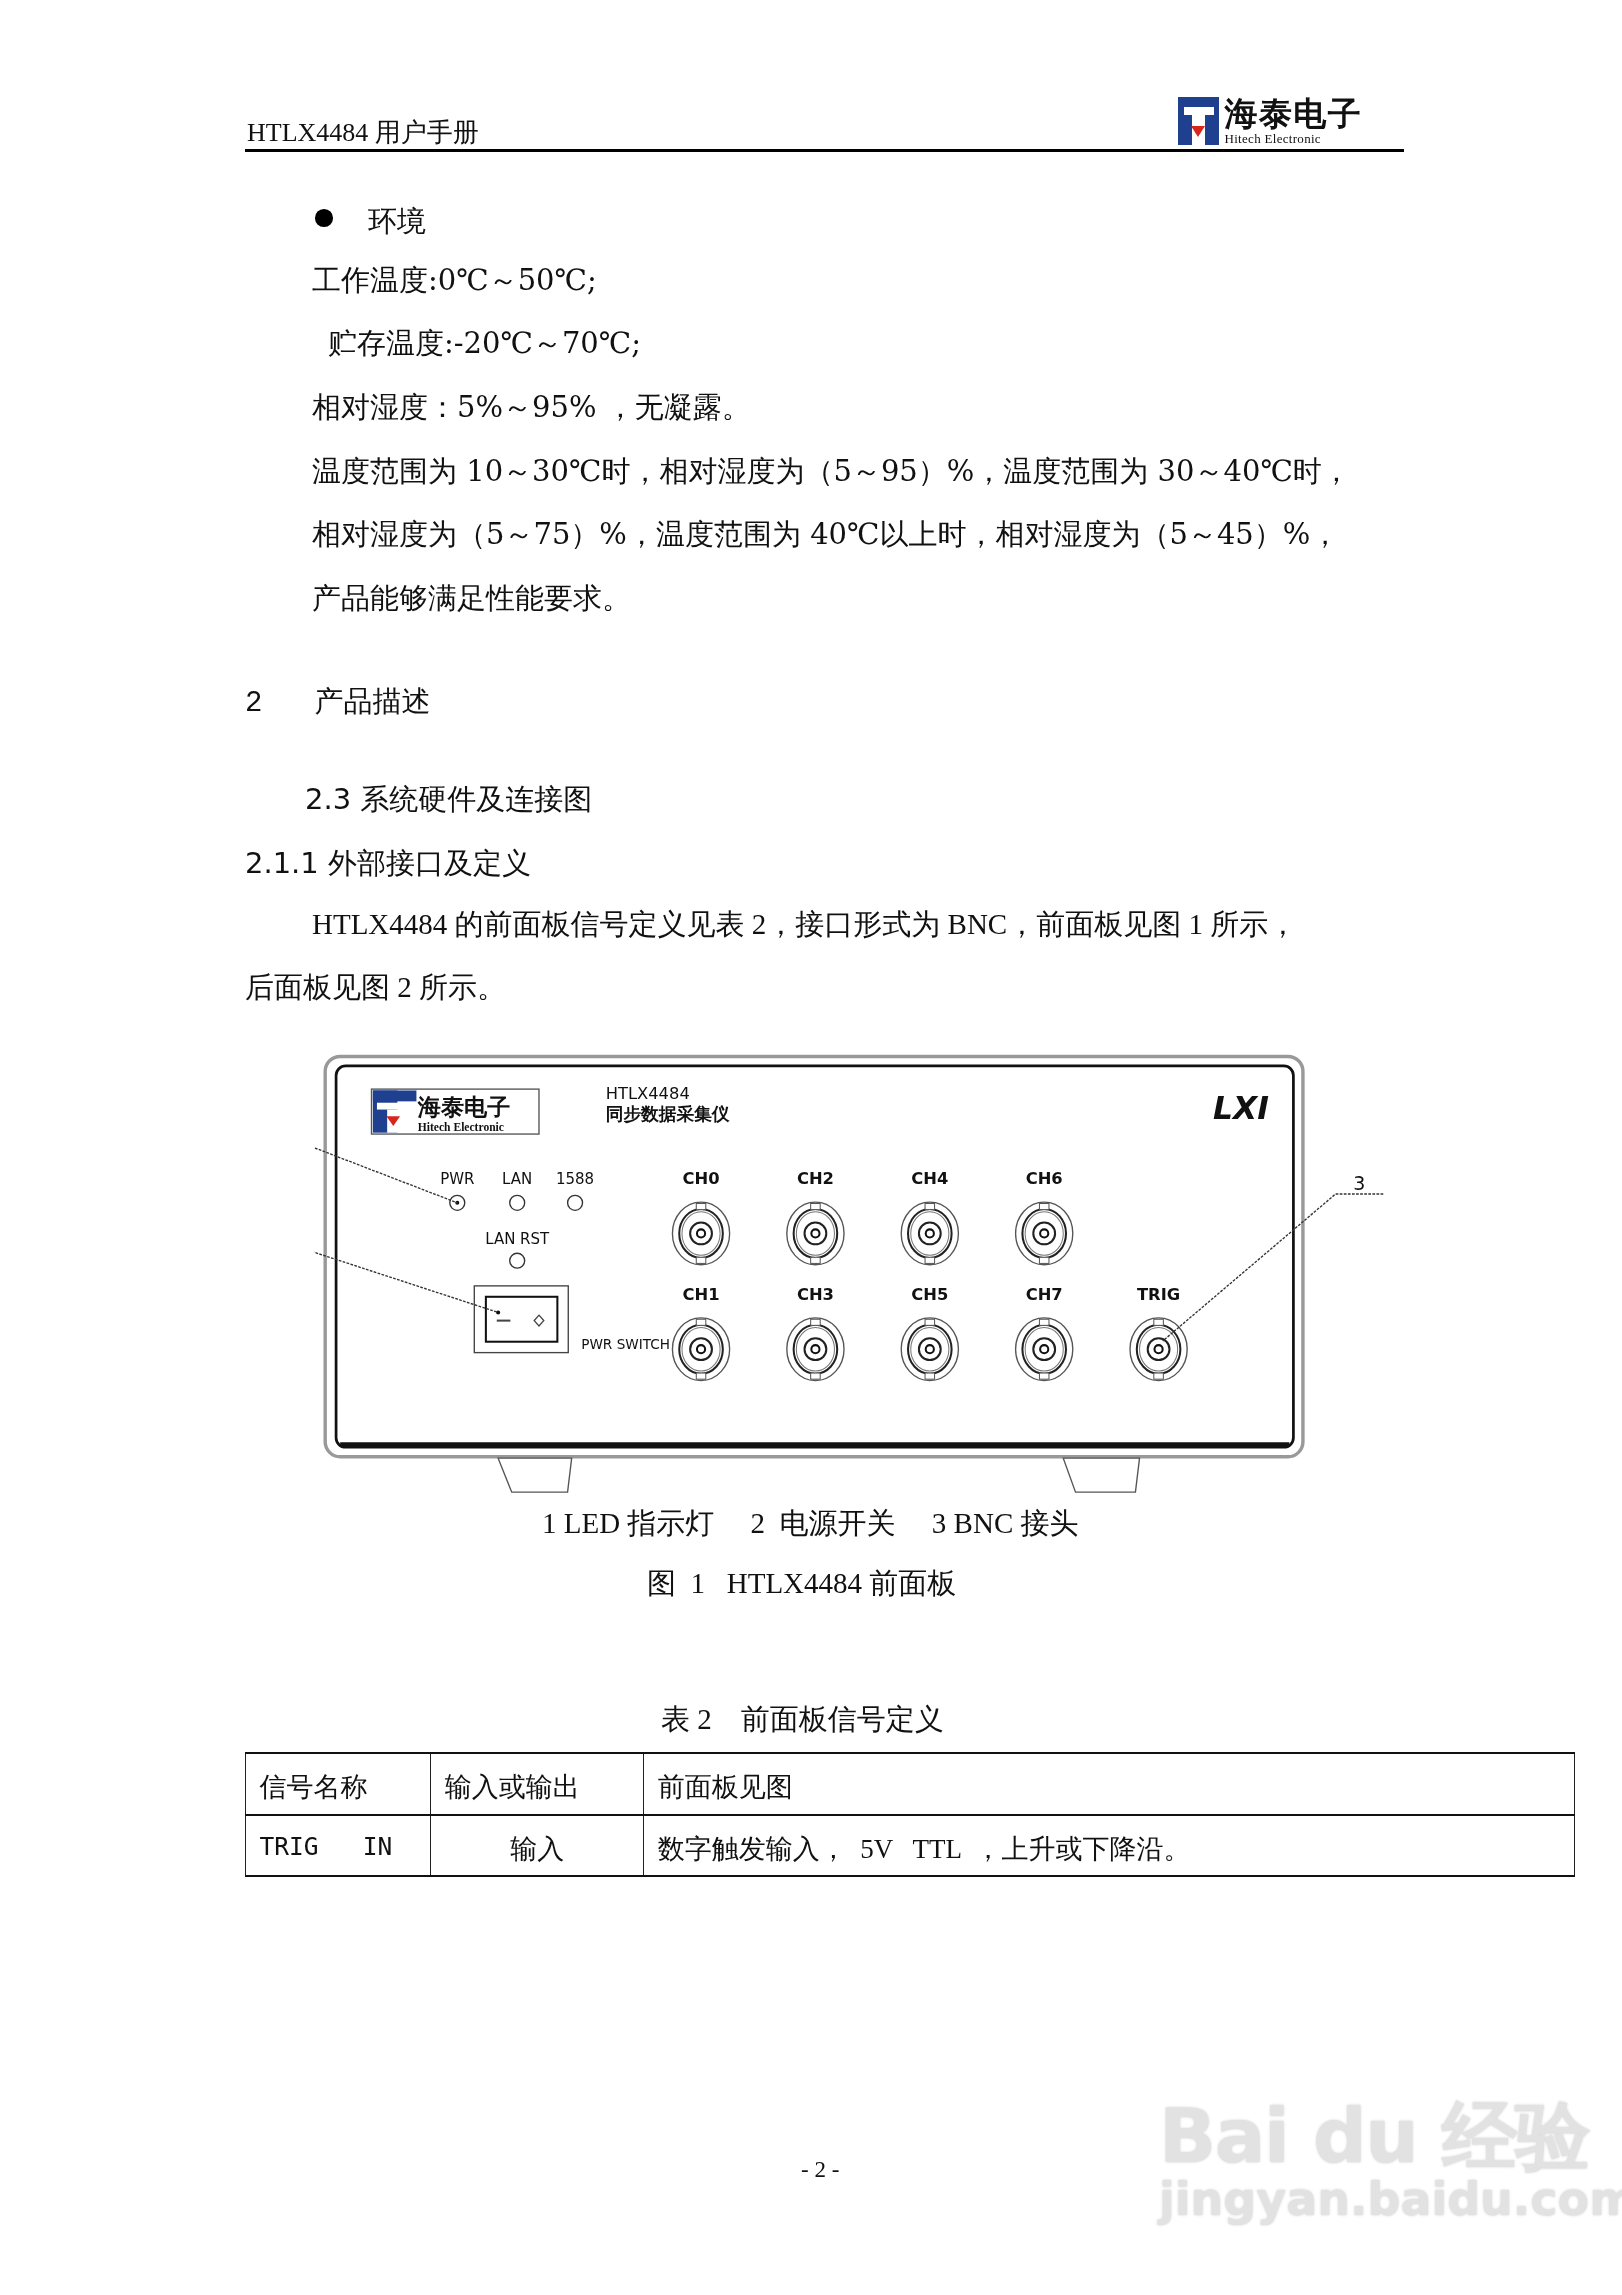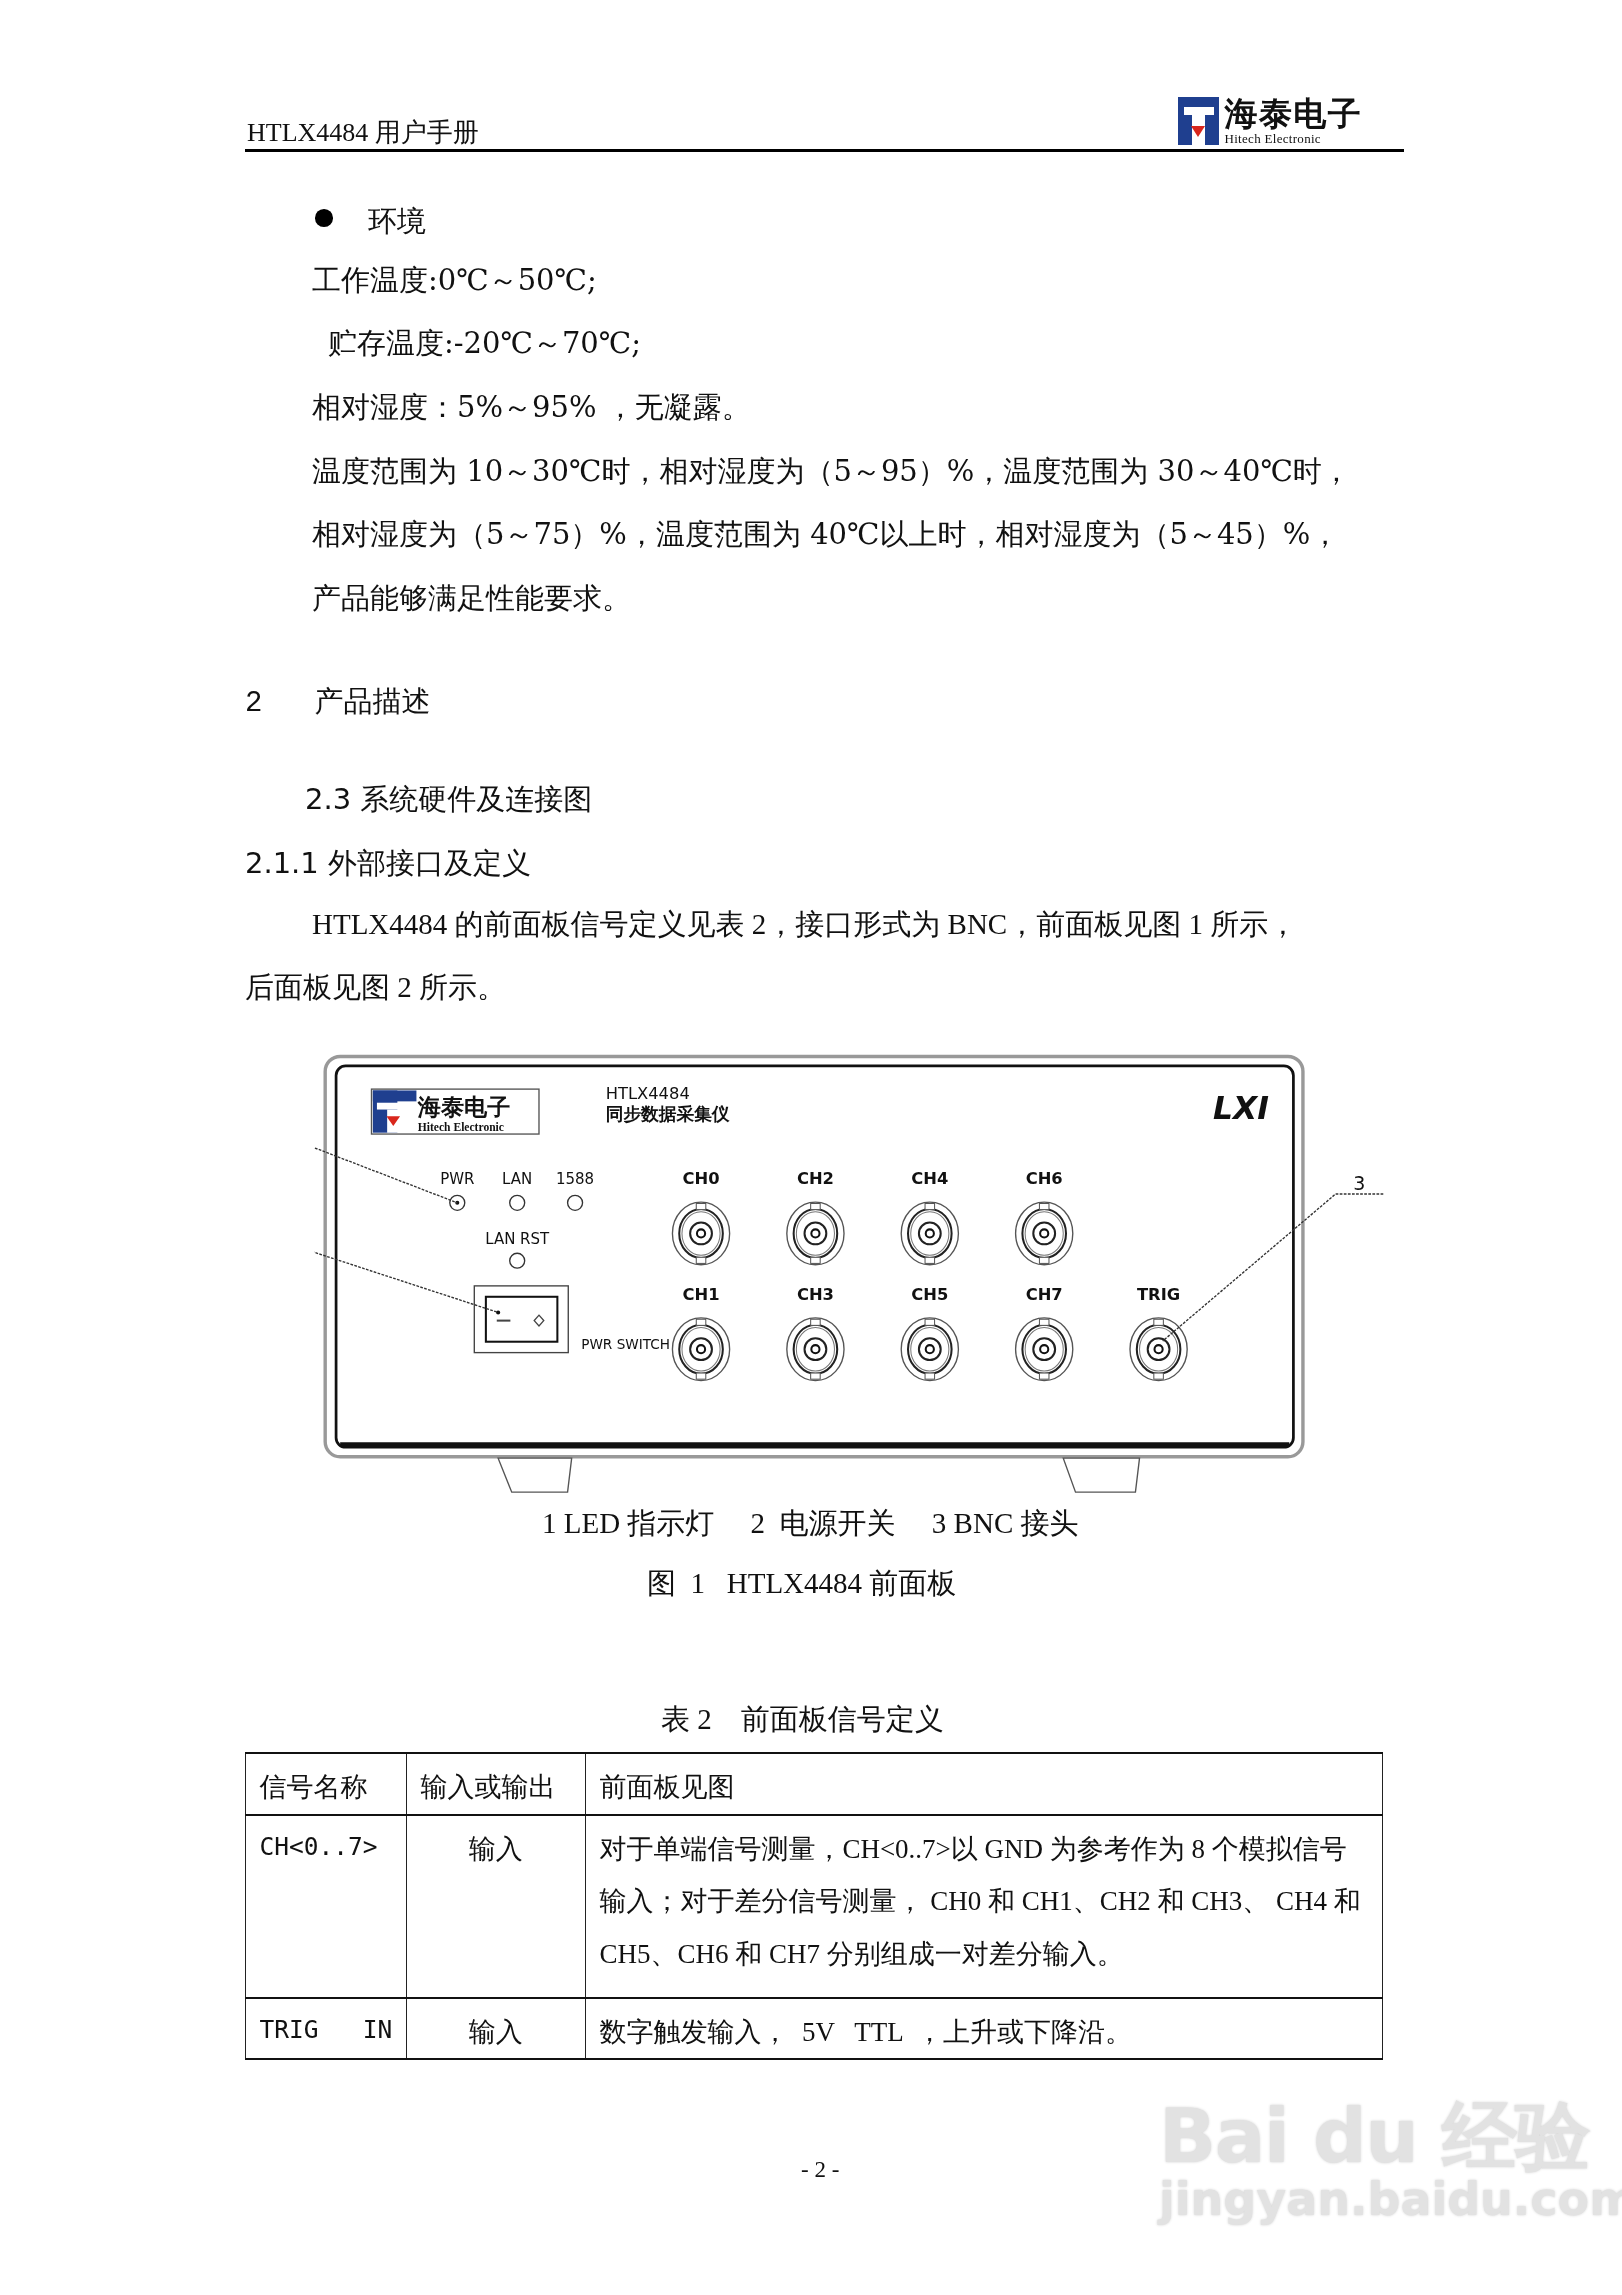--- a/index.html
+++ b/index.html
@@ -31,21 +31,21 @@
   
   .fig { left:314px; top:1036px; width:1090px; height:463px; }
   .callout-line { stroke:#333; stroke-width:2; stroke-dasharray:4 2; fill:none; }
   .panel-label { font-family:"DejaVu Sans","Liberation Sans",sans-serif; font-size:22px; fill:#111; }
   .panel-label-b { font-family:"DejaVu Sans","Liberation Sans",sans-serif; font-size:24px; font-weight:bold; fill:#111; }
 
   
   .caption { font-size:29px; white-space:nowrap; }
 
   
-  .tbl { left:245px; top:1752px; width:1138px; border-collapse:collapse; font-size:27px; }
+  .tbl { left:245px; top:1752px; width:1330px; border-collapse:collapse; font-size:27px; }
   .tbl td { border:1.4px solid #222; vertical-align:top; padding:6.8px 13.6px 0 13.6px; line-height:1.95; }
   .tbl tr.hdr td { height:53px; }
   .tbl tr { border-top:2.7px solid #111; }
   .tbl { border-top:2.7px solid #111; border-bottom:2.7px solid #111; }
   .c-center { text-align:center; }
 
   .pageno { left:801px; top:2157px; font-size:23px; }
   .watermark { left:1159px; top:2099px; color:#e2e2e2; font-family:"DejaVu Sans","Liberation Sans",sans-serif; font-weight:bold; }
   .wm-big { font-size:75px; letter-spacing:-1.4px; line-height:1; text-shadow:0 0 2.7px #cfcfcf; }
   .wm-small { font-size:46px; line-height:1.1; text-shadow:0 0 2.7px #cfcfcf; }
@@ -182,25 +182,20 @@
     <col style="width:144px">
     <col style="width:185px">
     <col style="width:809px">
   </colgroup>
   <tbody>
       <tr class="hdr">
     <td>信号名称</td>
     <td>输入或输出</td>
     <td>前面板见图</td>
   </tr>
-  <tr style="height:183px;">
-    <td class="mono" style="font-size:24.5px;">CH&lt;0..7&gt;</td>
-    <td class="c-center">输入</td>
-    <td>对于单端信号测量，CH&lt;0..7&gt;以 GND 为参考作为 8 个模拟信号输入；对于差分信号测量， CH0 和 CH1、CH2 和 CH3、 CH4 和 CH5、CH6 和 CH7 分别组成一对差分输入。</td>
-  </tr>
   <tr style="height:60px;">
     <td class="mono" style="font-size:24.5px;white-space:pre;">TRIG   IN</td>
     <td class="c-center">输入</td>
     <td style="white-space:pre;">数字触发输入，  5V   TTL  ，上升或下降沿。</td>
   </tr>
 </tbody>
   </table>
 
 <div class="abs pageno serif">- 2 -</div>
 

